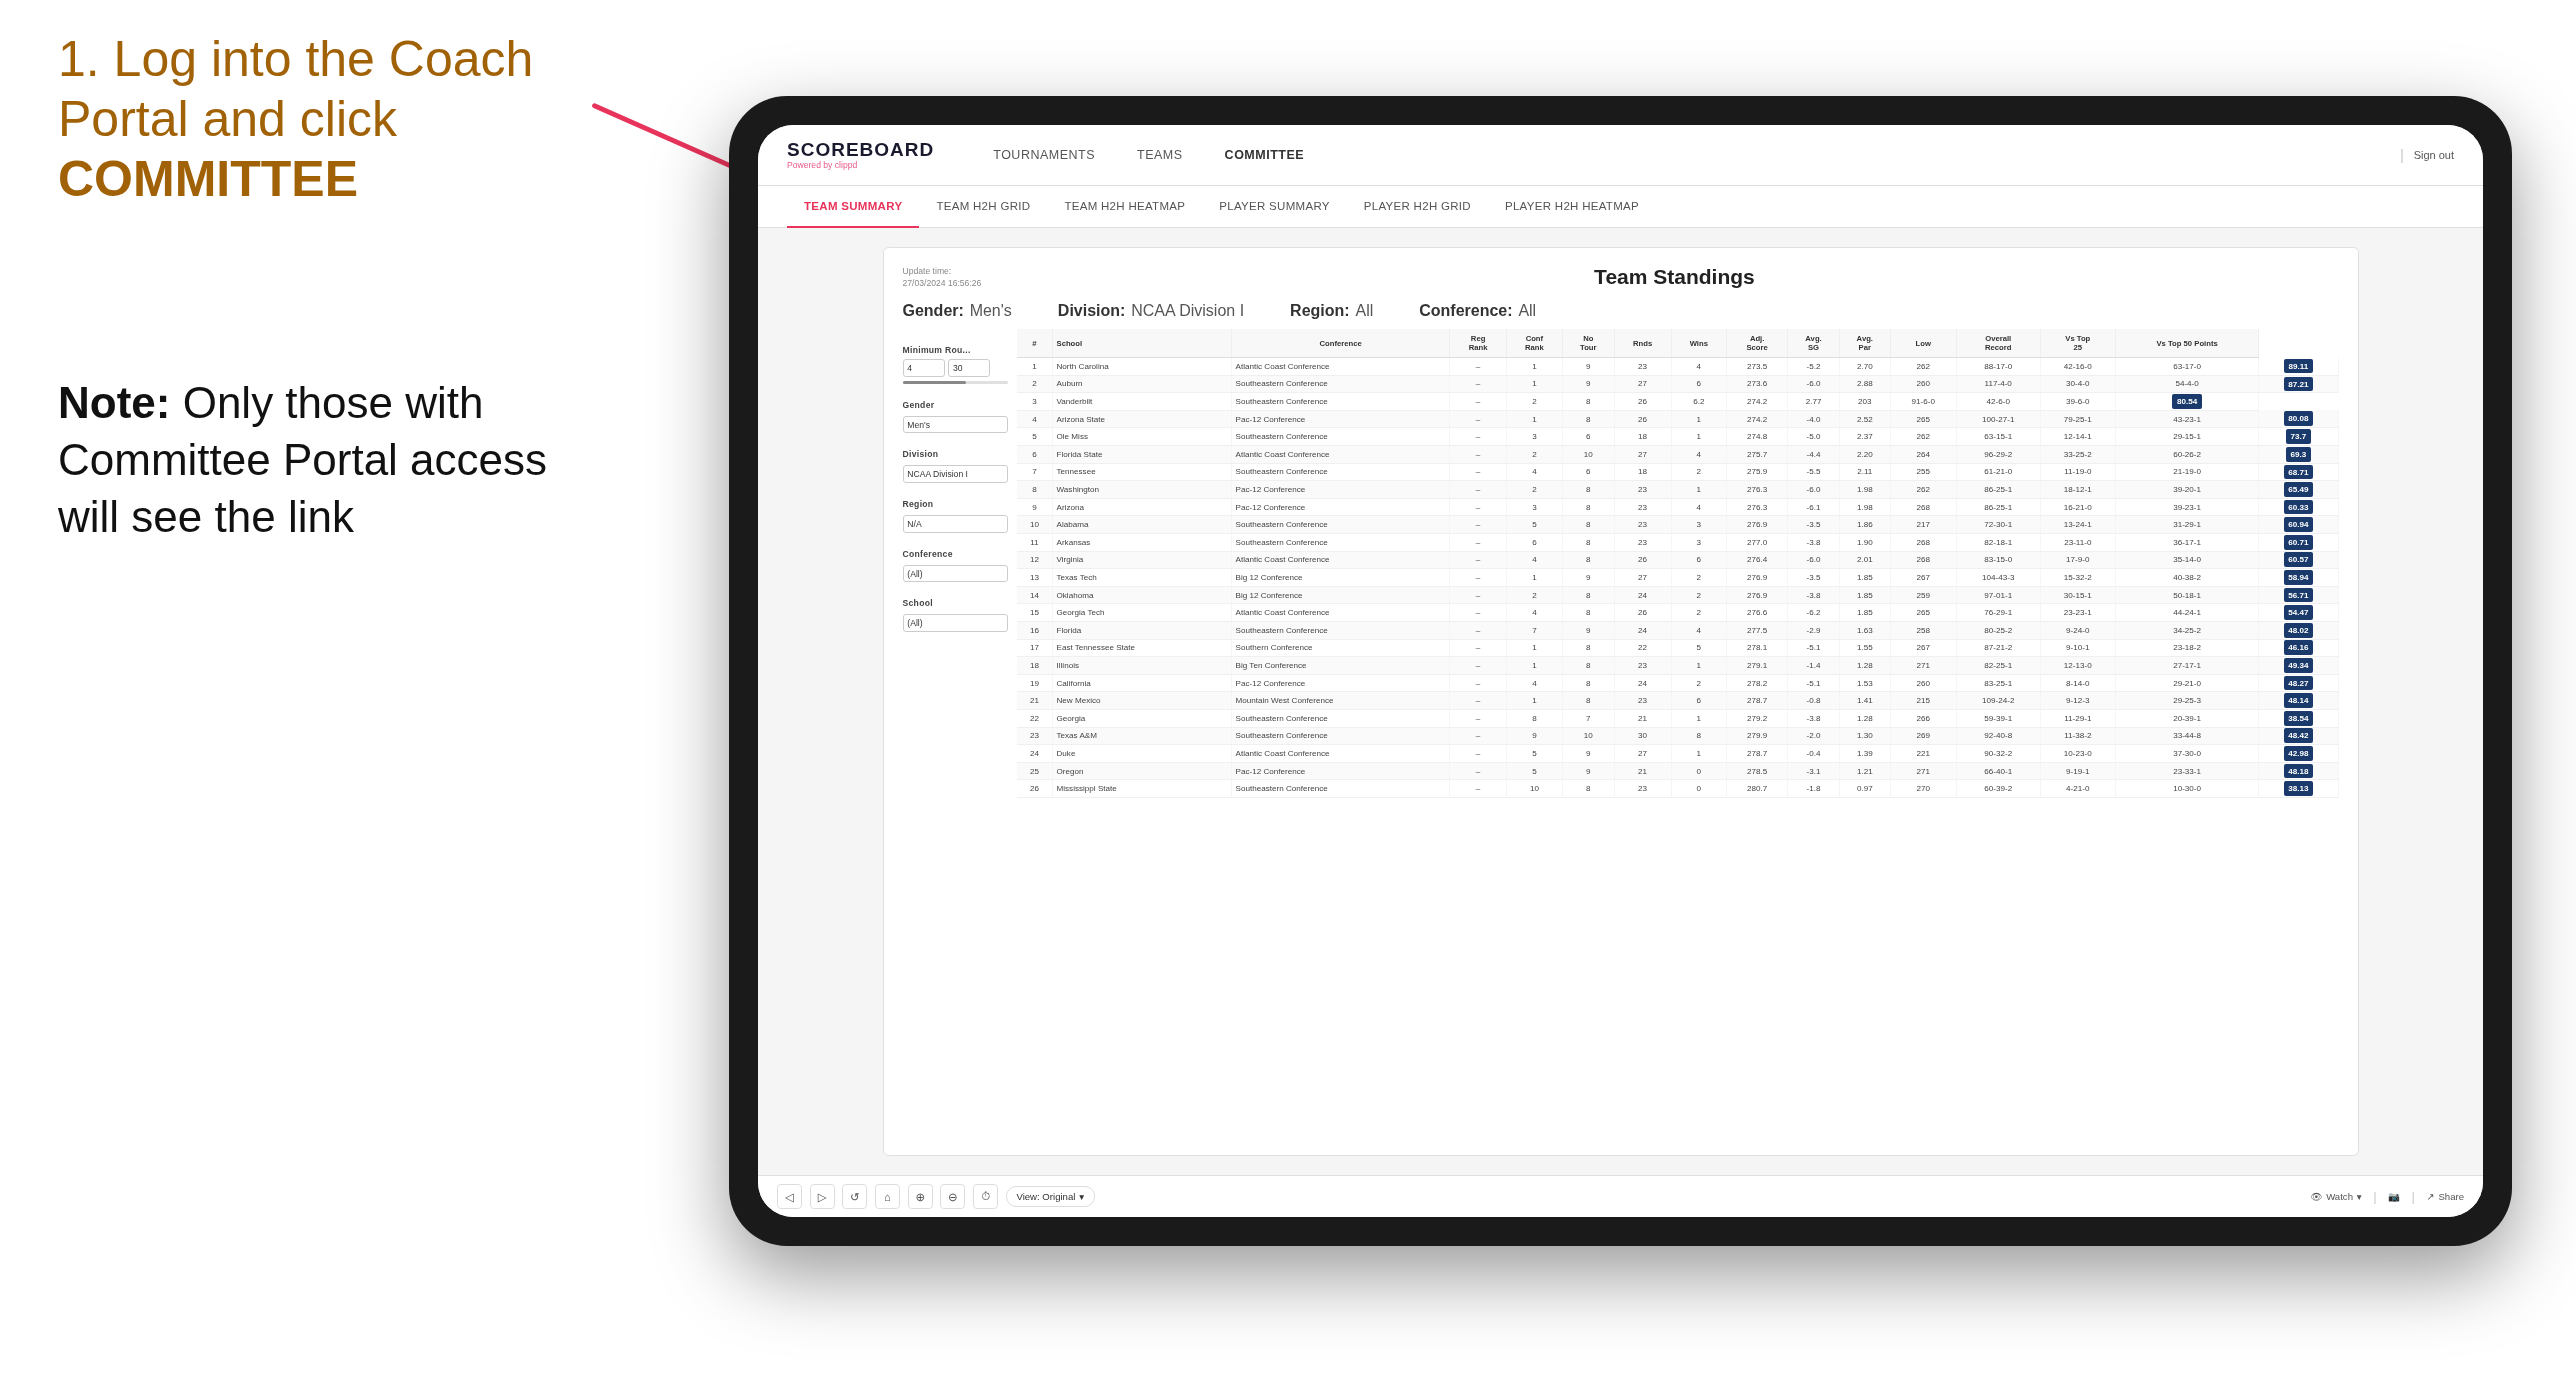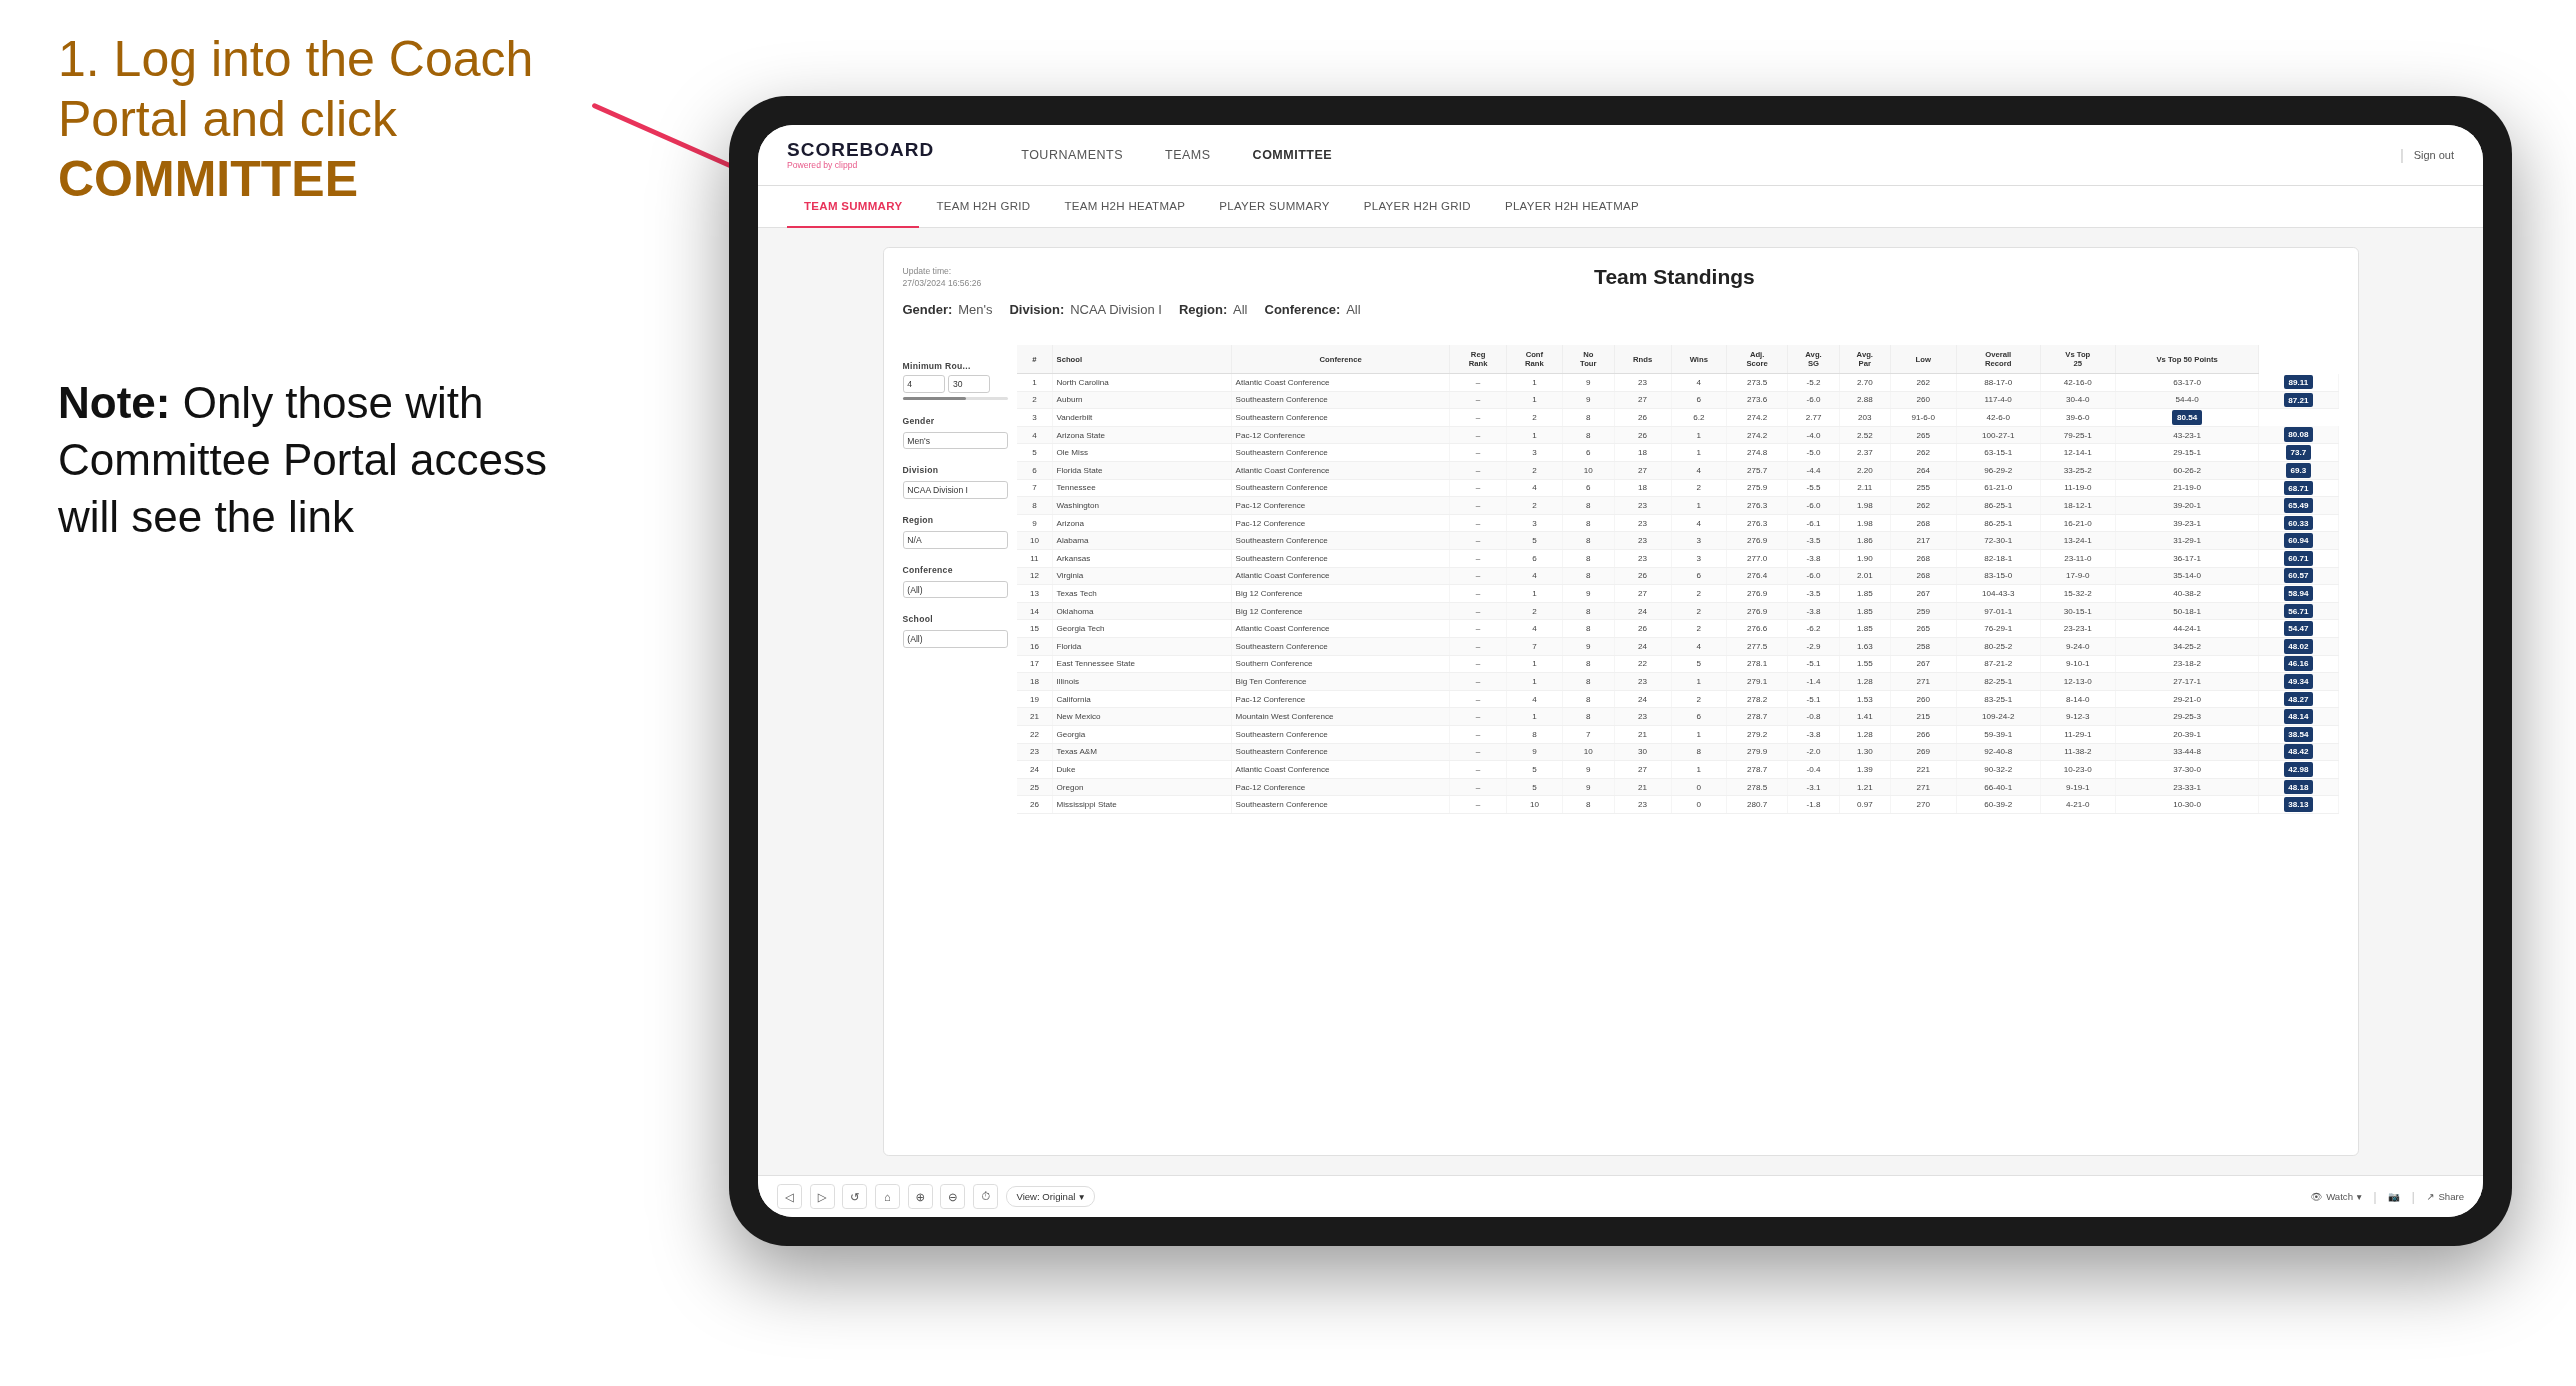--- a/index.html
+++ b/index.html
@@ -92,21 +92,20 @@
 
     
     .top-nav {
       background: #ffffff;
       border-bottom: 1px solid #ddd;
       display: flex;
       align-items: center;
       padding: 0 29px;
       height: 61px;
       flex-shrink: 0;
-      gap: 28px;
     }
 
     .logo-area {
       display: flex;
       align-items: center;
       margin-right: 38px;
     }
 
     .logo-text {
       font-size: 19px;
@@ -235,23 +234,23 @@
       font-weight: 600;
       color: #222;
       flex: 1;
       text-align: center;
     }
 
     
     .filters-row {
       display: flex;
       align-items: center;
-      gap: 17px;
-      margin-bottom: 28px;
-      font-size: 13px;
+      gap: 46px;
+      margin-bottom: 9px;
+      font-size: 16px;
       color: #444;
     }
 
     .filter-group {
       display: flex;
       align-items: center;
       gap: 5.8px;
     }
 
     .filter-label {

